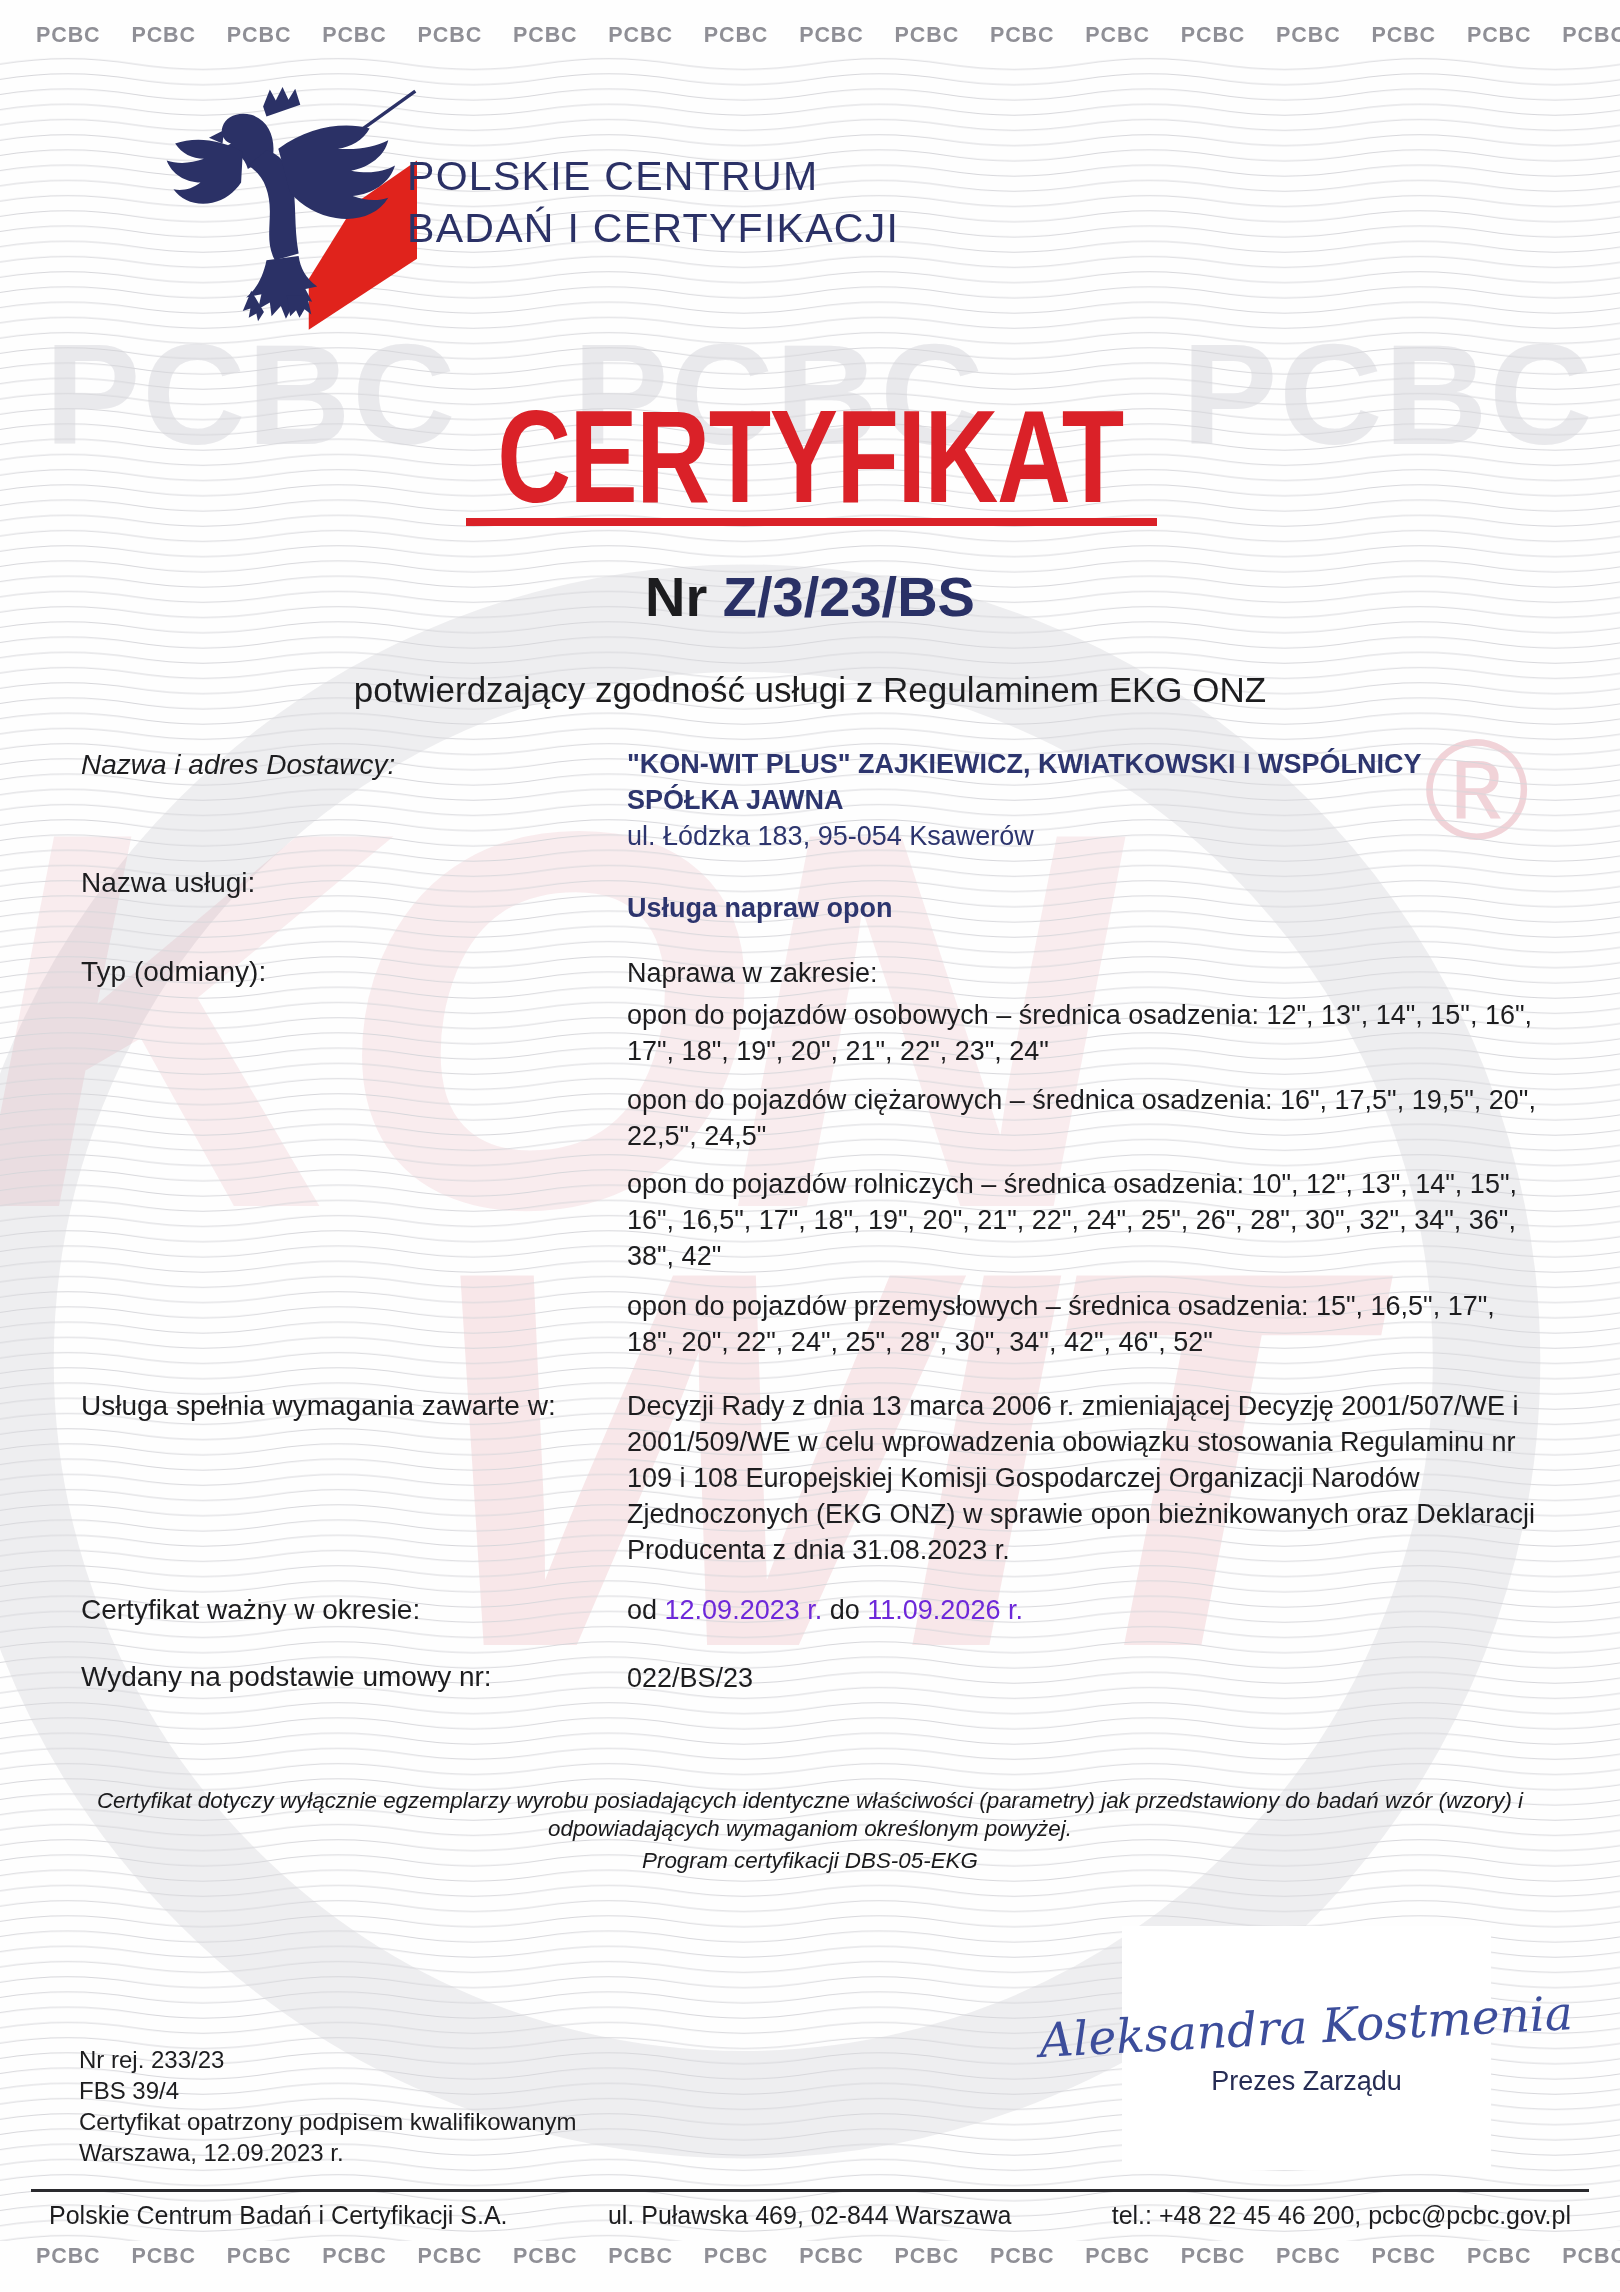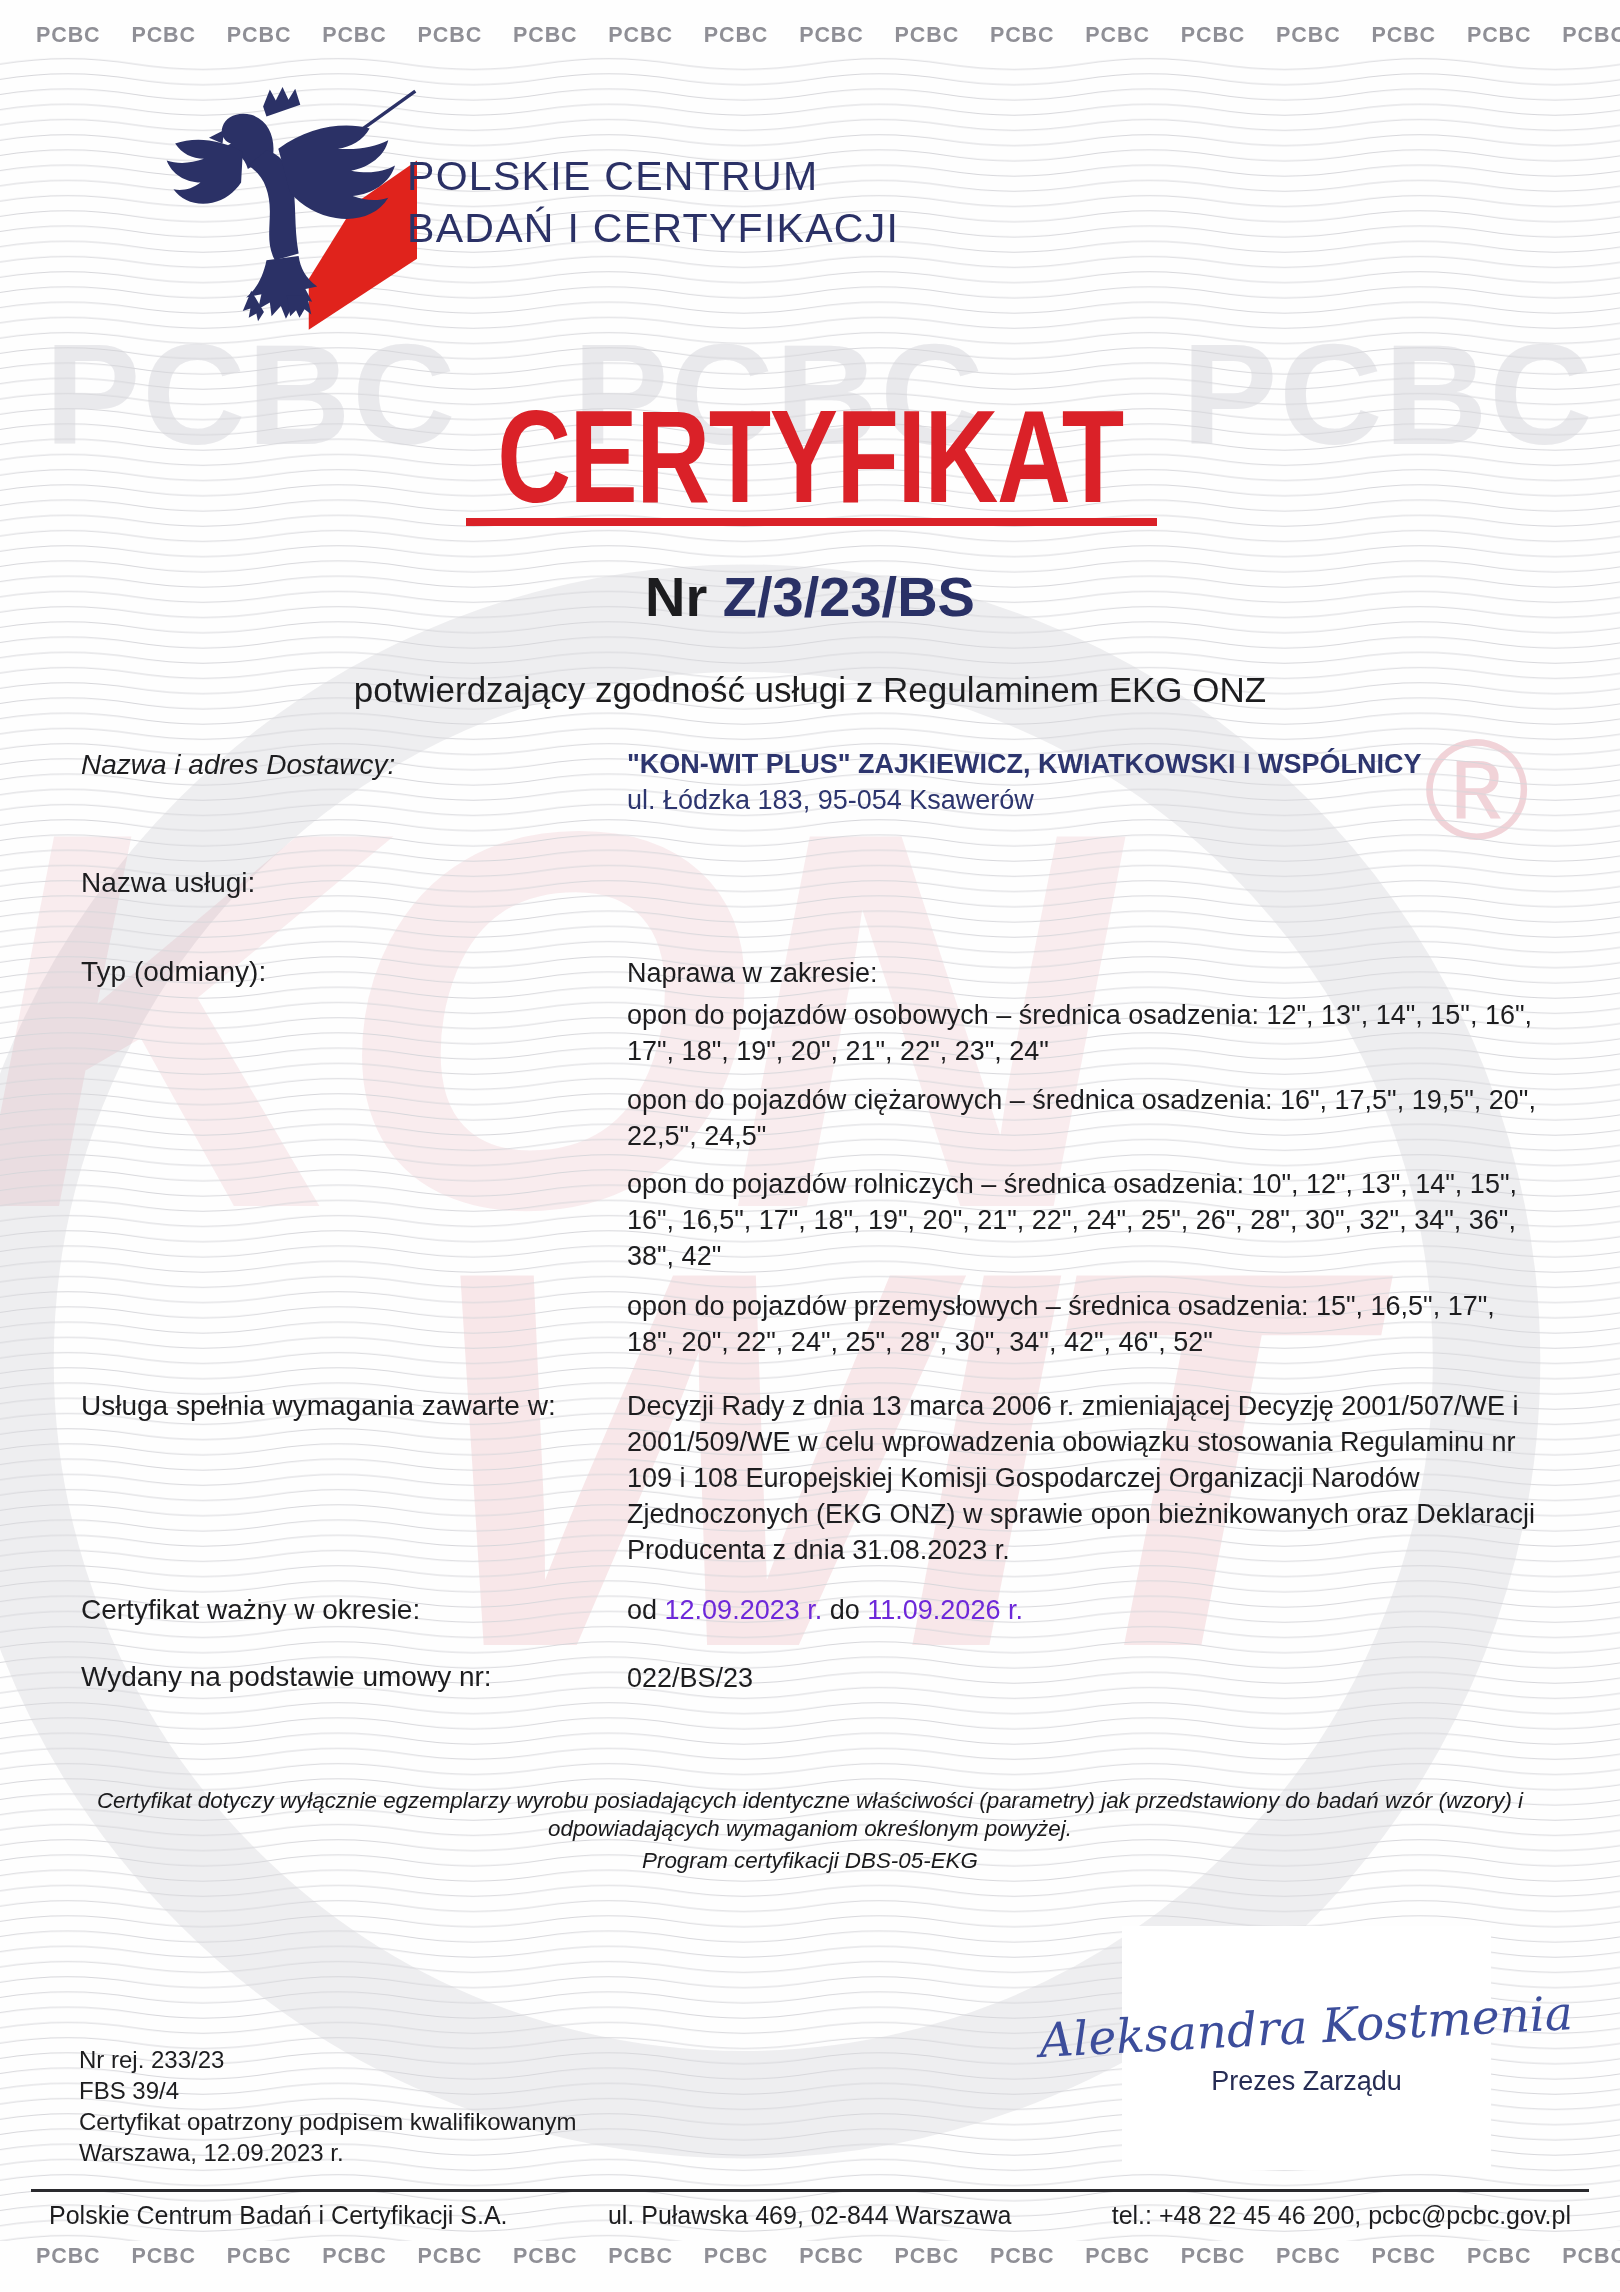--- a/index.html
+++ b/index.html
@@ -89,24 +89,26 @@
   <div class="abs nrline" style="left:0;right:0;top:564px;text-align:center;z-index:3;">
     <span>Nr</span>
     <span class="nr-navy">Z/3/23/BS</span>
   </div>
 
   <div class="abs subtitle" style="left:0;right:0;top:670px;text-align:center;z-index:3;">potwierdzający zgodność usługi z Regulaminem EKG ONZ</div>
 
   <div class="abs lbl" style="left:81px;top:749px;z-index:3;font-style:italic;">Nazwa i adres Dostawcy:</div>
   <div class="abs val" style="left:627px;top:746px;width:913px;z-index:3;">
     <div class="navy bold">"KON-WIT PLUS" ZAJKIEWICZ, KWIATKOWSKI I WSPÓLNICY</div>
+    <div class="navy bold">SPÓŁKA JAWNA</div>
     <div class="navy">ul. Łódzka 183, 95-054 Ksawerów</div>
   </div>
 
   <div class="abs lbl" style="left:81px;top:867px;z-index:3;">Nazwa usługi:</div>
+  <div class="abs val navy bold" style="left:627px;top:890px;width:913px;z-index:3;">Usługa napraw opon</div>
 
   <div class="abs lbl" style="left:81px;top:956px;z-index:3;">Typ (odmiany):</div>
   <div class="abs val blk" style="left:627px;top:955px;width:913px;z-index:3;">Naprawa w zakresie:</div>
 
   <div class="abs item" style="left:627px;top:997px;width:922px;z-index:3;">opon do pojazdów osobowych – średnica osadzenia: 12", 13", 14", 15", 16", 17", 18", 19", 20", 21", 22", 23", 24"</div>
   <div class="abs item" style="left:627px;top:1082px;width:922px;z-index:3;">opon do pojazdów ciężarowych – średnica osadzenia: 16", 17,5", 19,5", 20", 22,5", 24,5"</div>
   <div class="abs item" style="left:627px;top:1166px;width:922px;z-index:3;">opon do pojazdów rolniczych – średnica osadzenia: 10", 12", 13", 14", 15", 16", 16,5", 17", 18", 19", 20", 21", 22", 24", 25", 26", 28", 30", 32", 34", 36", 38", 42"</div>
   <div class="abs item" style="left:627px;top:1288px;width:922px;z-index:3;">opon do pojazdów przemysłowych – średnica osadzenia: 15", 16,5", 17", 18", 20", 22", 24", 25", 28", 30", 34", 42", 46", 52"</div>
 
   <div class="abs lbl" style="left:81px;top:1390px;z-index:3;">Usługa spełnia wymagania zawarte w:</div>

